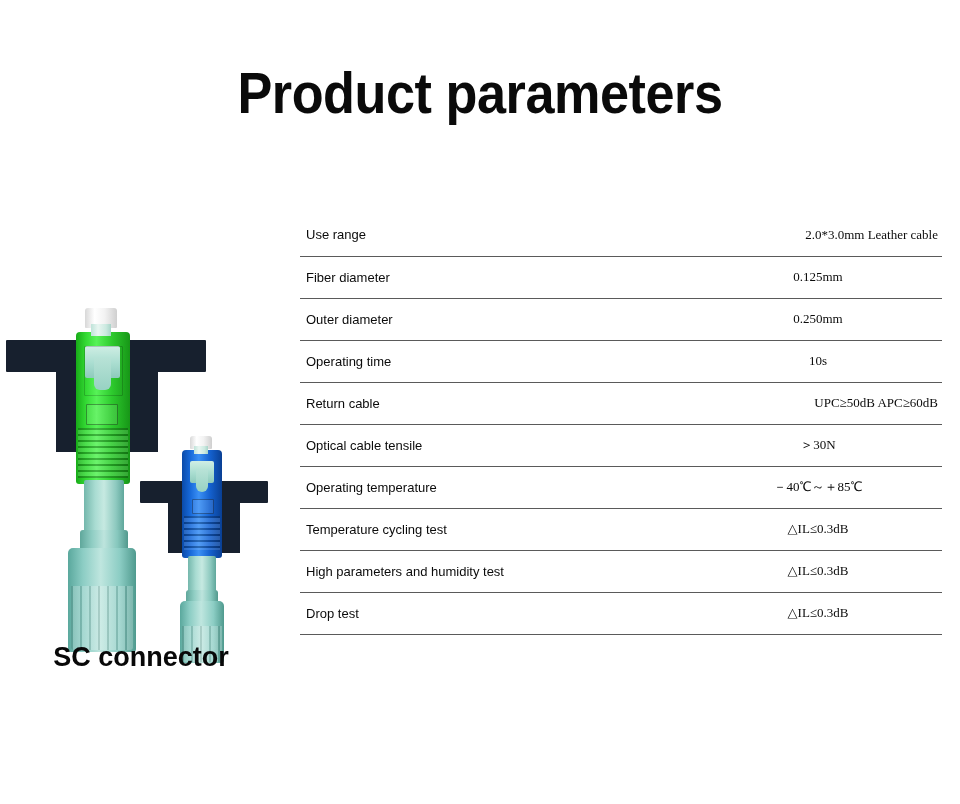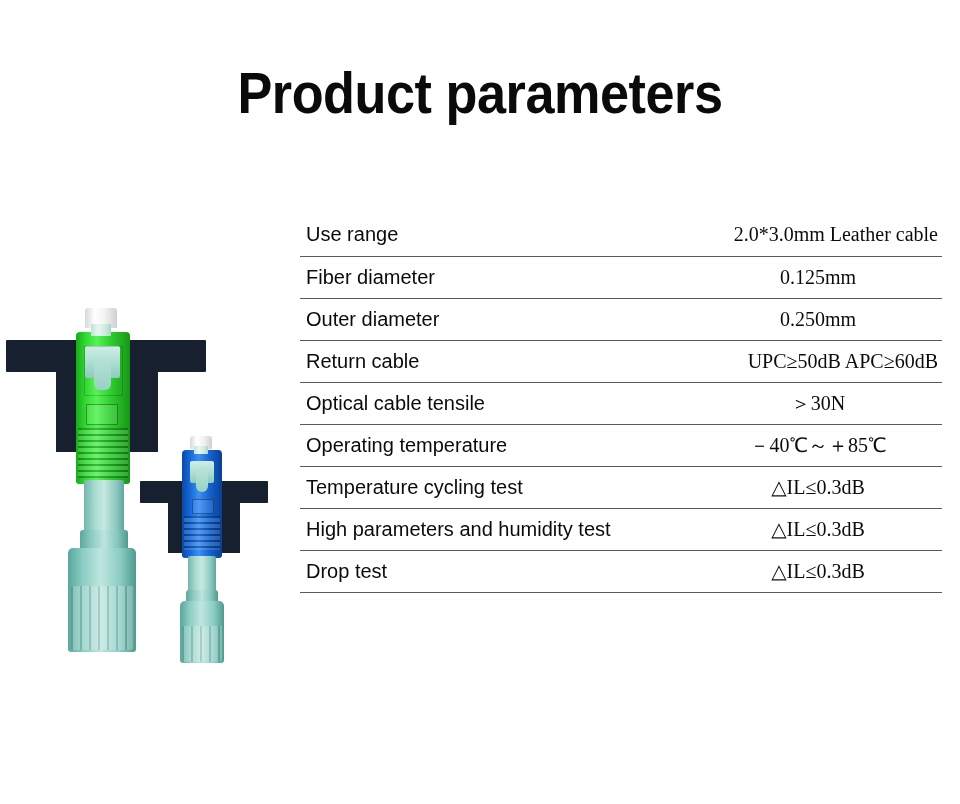--- a/index.html
+++ b/index.html
@@ -162,21 +162,21 @@
     table-layout: fixed;
   }
   .spec-table tr {
     height: 42px;
   }
   .spec-table td {
     border-bottom: 1px solid #5a5a5a;
     padding: 0;
     vertical-align: middle;
     font-family: "Liberation Sans", sans-serif;
-    font-size: 20px;
+    font-size: 13px;
     color: #0b0b0b;
     white-space: nowrap;
   }
   .spec-table tr:first-child td {
     border-top: 0;
   }
   td.spec-label {
     width: 390px;
     text-align: left;
     padding-left: 6px;
@@ -240,20 +240,21 @@
       <div class="dust-cap-neck" style="left:91px; top:34px; width:20px; height:12px;"></div>
 
       <div class="ferrule-neck" style="left:84px; top:190px; width:40px; height:56px;"></div>
       <div class="boot-upper" style="left:80px; top:240px; width:48px; height:22px;"></div>
       <div class="boot-main" style="left:68px; top:258px; width:68px; height:104px;"></div>
       <div class="boot-flutes" style="left:71px; top:296px; width:62px; height:64px;"></div>
     </div>
 
   </div>
 
+  <div class="figure-caption">SC connector</div>
 </div>
 
 <table class="spec-table">
   <tbody>
 
     <tr>
       <td class="spec-label">Use range</td>
       <td class="spec-value wide">2.0*3.0mm Leather cable</td>
     </tr>
 
@@ -261,20 +262,24 @@
       <td class="spec-label">Fiber diameter</td>
       <td class="spec-value">0.125mm</td>
     </tr>
 
     <tr>
       <td class="spec-label">Outer diameter</td>
       <td class="spec-value">0.250mm</td>
     </tr>
 
 
+    <tr>
+      <td class="spec-label">Operating time</td>
+      <td class="spec-value">10s</td>
+    </tr>
 
 
     <tr>
       <td class="spec-label">Return cable</td>
       <td class="spec-value wide">UPC≥50dB APC≥60dB</td>
     </tr>
 
     <tr>
       <td class="spec-label">Optical cable tensile</td>
       <td class="spec-value">＞30N</td>

